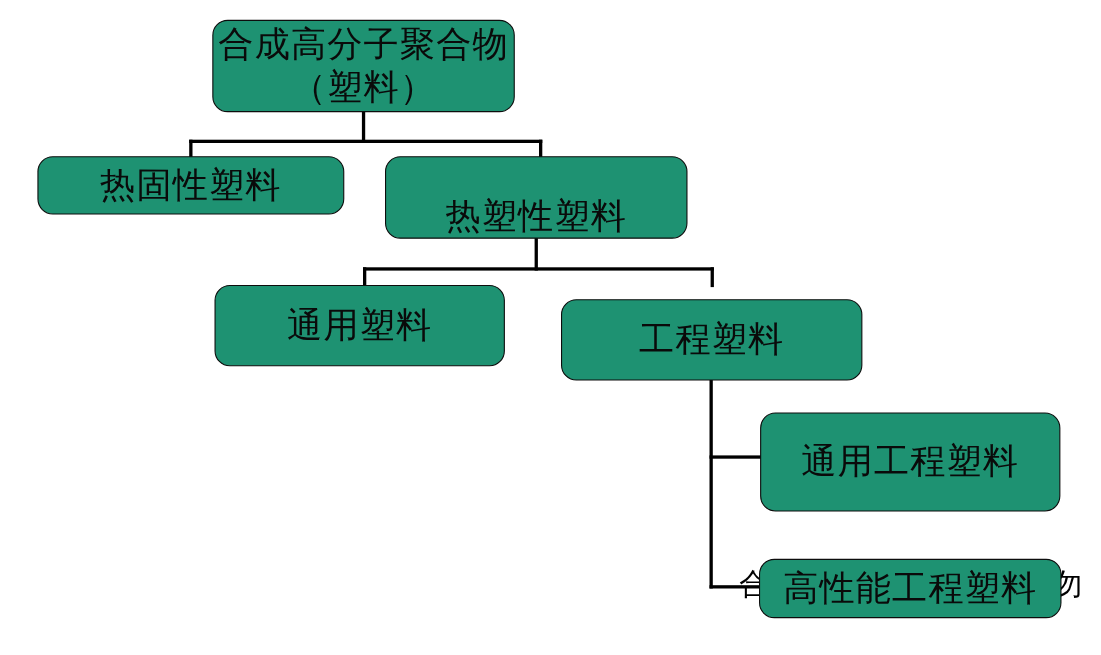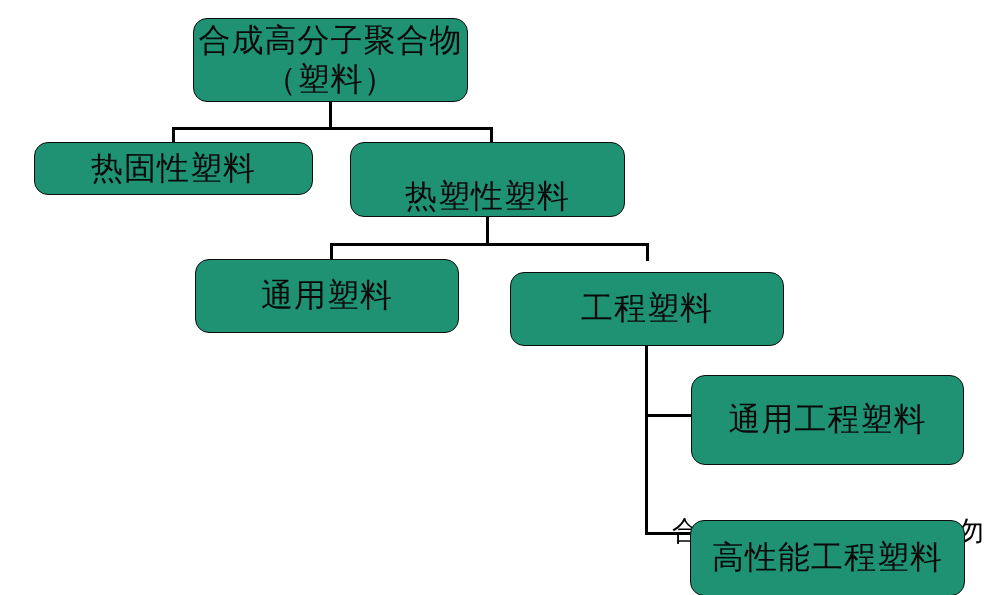--- a/index.html
+++ b/index.html
@@ -62,21 +62,21 @@
   .node.v-top    { align-items: flex-end; }
   .node.v-top .label { padding-top: 11px; }
 
   
   #node-root        { left: 193px; top: 18px;  width: 275px; height: 84px; }
   #node-thermoset   { left: 34px;  top: 142px; width: 279px; height: 53px; }
   #node-thermoplast { left: 350px; top: 142px; width: 275px; height: 75px; }
   #node-general     { left: 195px; top: 259px; width: 264px; height: 74px; }
   #node-engineering { left: 510px; top: 272px; width: 274px; height: 74px; }
   #node-gen-eng     { left: 691px; top: 375px; width: 273px; height: 90px; }
-  #node-high-perf   { left: 690px; top: 520px; width: 275px; height: 76px; }
+  #node-high-perf   { left: 690px; top: 508px; width: 275px; height: 54px; }
 
   
   #conn-root-stem   { left: 329px; top: 101px; height: 28px; }
   #conn-root-bar    { left: 172px; top: 127px; width: 321px; }
   #conn-root-left   { left: 172px; top: 127px; height: 18px; }
   #conn-root-right  { left: 490px; top: 127px; height: 18px; }
 
   
   #conn-tp-stem     { left: 486px; top: 216px; height: 30px; }
   #conn-tp-bar      { left: 330px; top: 243px; width: 319px; }

